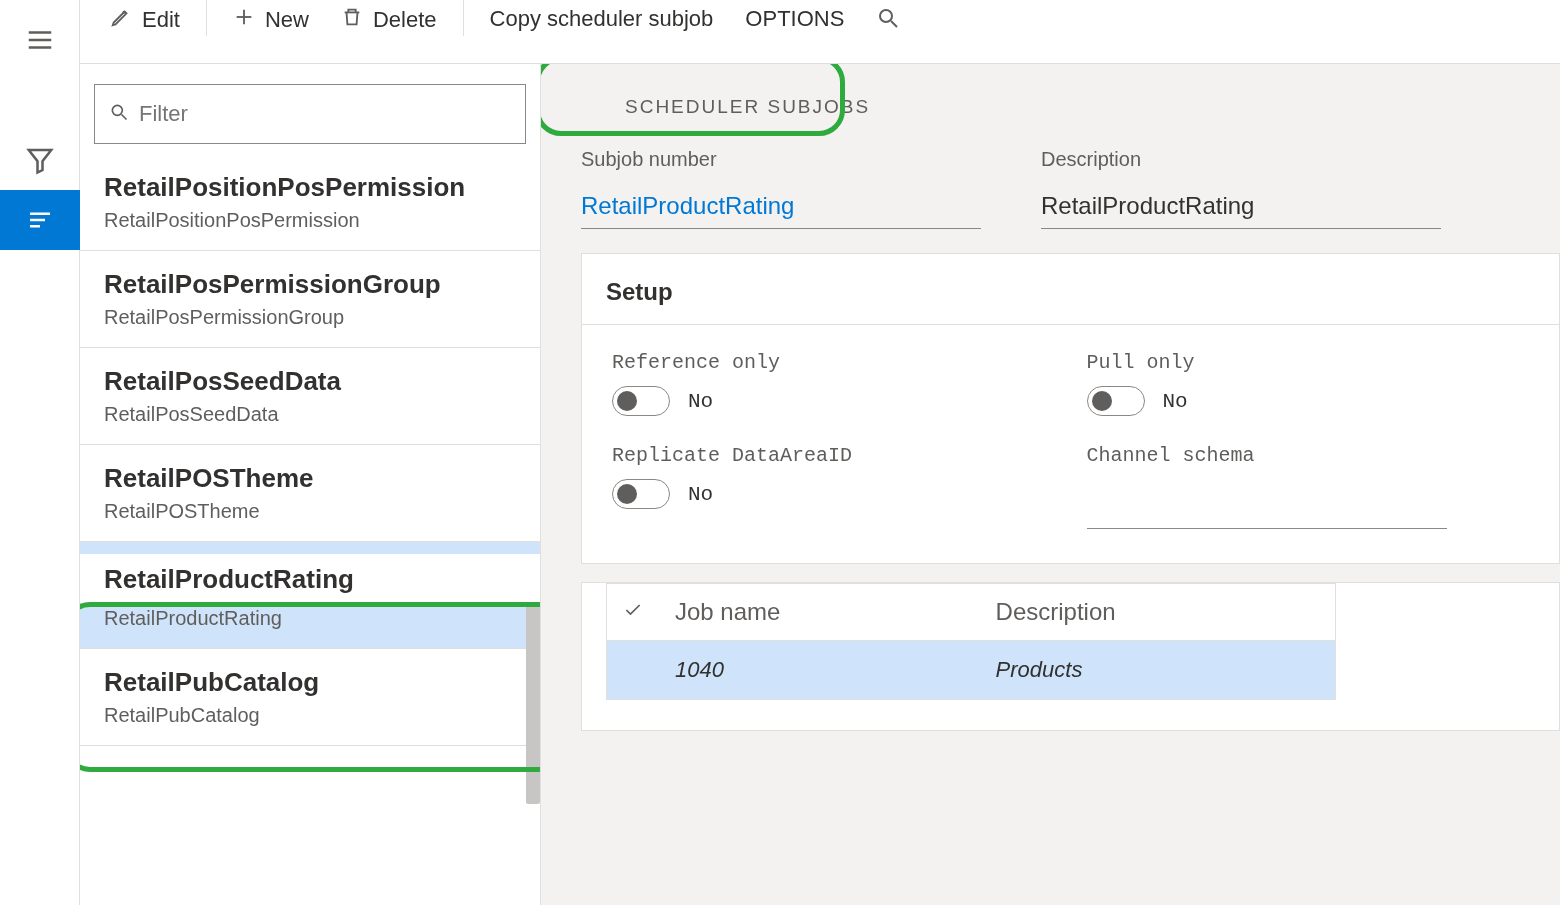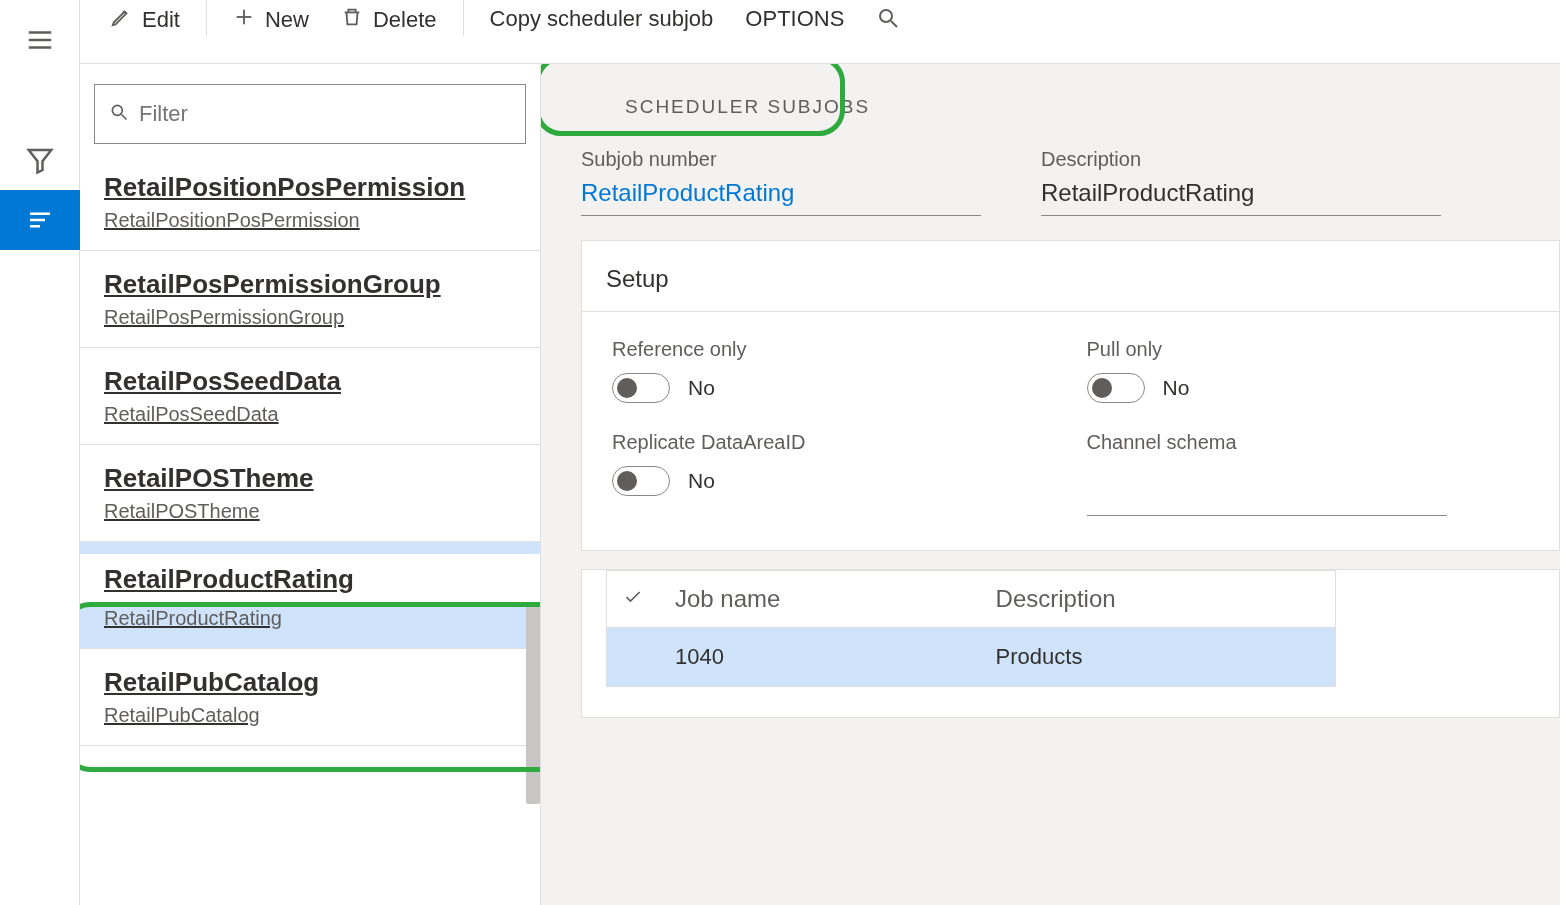--- a/index.html
+++ b/index.html
@@ -19,56 +19,56 @@
   .tbtn svg { stroke: #605e5c; fill: none; }
   .tdiv { width: 1px; height: 36px; background: #e1dfdd; margin: 0 8px; }
   
   .body { flex: 1; display: flex; overflow: hidden; }
   
   .listpanel { width: 460px; display: flex; flex-direction: column; }
   .filterwrap { padding: 20px 14px; }
   .filterbox { display: flex; align-items: center; border: 1px solid #8a8886; height: 60px; padding: 0 14px; gap: 10px; }
   .filterbox input { border: none; outline: none; font-size: 22px; flex: 1; background: transparent; }
   .listscroll { flex: 1; overflow-y: hidden; position: relative; }
-  .listitems { position: relative; text-decoration: underline; }
+  .listitems { position: relative; }
   .litem { border-bottom: 1px solid #e1dfdd; padding: 18px 20px 18px 24px; cursor: pointer; }
   .litem .t1 { font-size: 26px; font-weight: 600; margin-bottom: 6px; white-space: nowrap; overflow: hidden; text-overflow: ellipsis; }
   .litem .t2 { font-size: 20px; color: #605e5c; }
   .litem.cut { padding-top: 8px; }
   .litem.sel { background: #cfe4fa; }
   .litem.sel .selinner { background: #fff; padding: 10px 0 2px 0; margin: -6px -20px 4px -24px; padding-left: 24px; }
   
   .scrollbar { position: absolute; right: 0; top: 440px; width: 14px; height: 200px; background: #c8c6c4; border-radius: 2px; }
   
   .ring { position: absolute; border: 5px solid #2eaa3f; border-radius: 26px; pointer-events: none; }
   
   .detail { flex: 1; background: #f3f2f1; display: flex; flex-direction: column; overflow: hidden; border-left: 1px solid #e1dfdd; }
   .dheader { padding: 32px 40px 24px 40px; position: relative; }
   .crumb { font-size: 19px; letter-spacing: 2px; color: #605e5c; margin-bottom: 30px; margin-left: 44px; }
   .fields { display: flex; gap: 60px; }
-  .fld { display: flex; flex-direction: column; gap: 8px; width: 400px; justify-content: space-between; }
+  .fld { display: flex; flex-direction: column; gap: 21px; width: 400px; justify-content: space-between; }
   .fld label { font-size: 20px; color: #605e5c; }
   .fld .val { font-size: 24px; padding-bottom: 8px; border-bottom: 1px solid #8a8886; }
   .fld .val.link { color: #0078d4; }
   
   .card { background: #fff; margin: 0 0 18px 40px; border: 1px solid #e1dfdd; }
-  .card h2 { font-size: 24px; font-weight: 400; padding: 24px 24px 18px 24px; border-bottom: 1px solid #e1dfdd; }
-  .setupgrid { display: grid; grid-template-columns: 1fr 1fr; gap: 28px 32px; padding: 26px 30px 34px 30px; }
+  .card h2 { font-size: 24px; font-weight: 700; padding: 24px 24px 18px 24px; border-bottom: 1px solid #e1dfdd; }
+  .setupgrid { display: grid; grid-template-columns: 1fr 1fr; gap: 28px 32px; padding: 26px 30px 34px 30px; font-family: Liberation Mono, monospace; }
   .sfld label { font-size: 20px; color: #605e5c; display: block; margin-bottom: 12px; }
   .toggle-row { display: flex; align-items: center; gap: 18px; }
   .toggle { width: 58px; height: 30px; border: 1px solid #8a8886; border-radius: 16px; position: relative; background: #fff; cursor: pointer; }
   .toggle .knob { position: absolute; left: 4px; top: 4px; width: 20px; height: 20px; border-radius: 50%; background: #605e5c; }
   .toggle-row span { font-size: 21px; }
   .schema-under { border-bottom: 1px solid #8a8886; height: 36px; width: 360px; margin-top: 26px; }
   
   .tbl { padding: 0 0 30px 0; }
   .tbl table { width: 730px; border-collapse: collapse; margin-left: 24px; border: 1px solid #e1dfdd; }
   .tbl th { text-align: left; font-weight: 400; font-size: 24px; color: #605e5c; padding: 14px 16px; border-bottom: 1px solid #e1dfdd; }
   .tbl th.chk { width: 50px; text-align: center; }
-  .tbl td { font-size: 22px; padding: 16px 16px; }
+  .tbl td { font-size: 22px; padding: 16px 16px; font-style: italic; }
   .tbl tr.selrow { background: #cfe4fa; }
 </style>
 </head>
 <body>
 
 <div class="root">
 
   <div class="rail">
     <div class="rail-btn">
       <svg width="30" height="30" viewBox="0 0 24 24" stroke-width="2">

